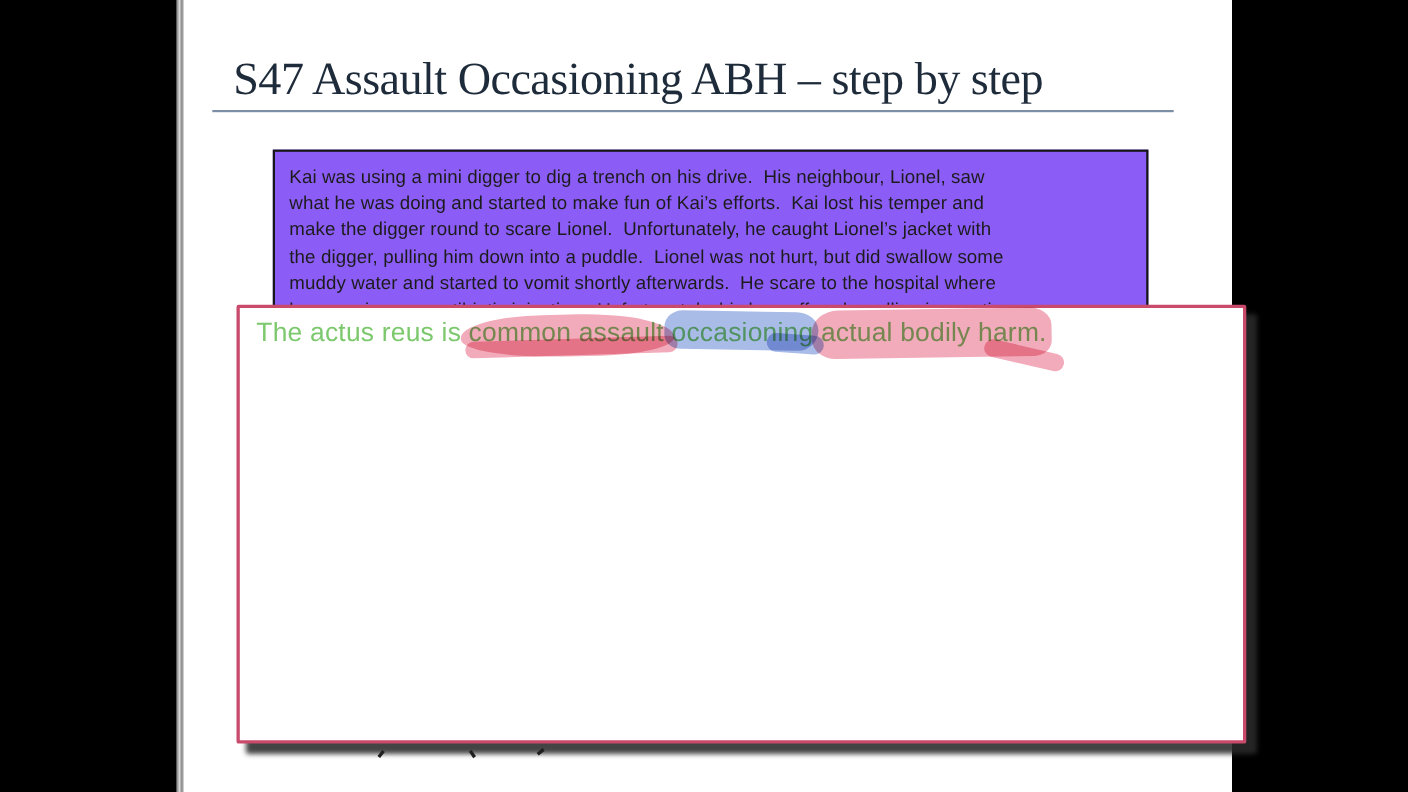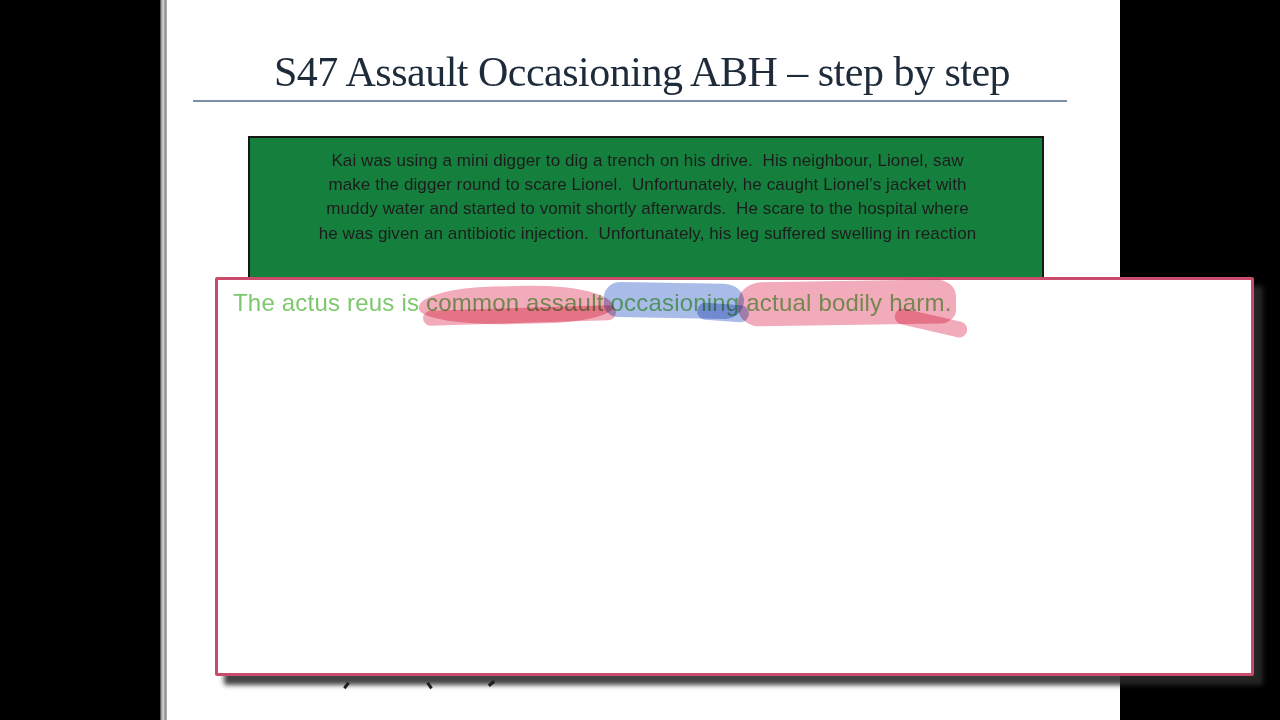--- a/index.html
+++ b/index.html
@@ -7,39 +7,39 @@
     --highlight-blue:#A9BBE7;
     --green-text:#7CC86D;
     --overlay-border:#C94A6B;
     --title-navy:#1E2B3A;
     --underline-blue:#7D8FA6;
     --body-text:#1C1C1C;
   }
   *{margin:0;padding:0;box-sizing:border-box;}
   html,body{width:1280px;height:720px;overflow:hidden;background:#000;}
   .stage{position:relative;width:1280px;height:720px;background:#000;
-         font-family:"Liberation Sans",sans-serif;text-align:center;}
+         font-family:"Liberation Sans",sans-serif;}
   .bar{position:absolute;top:0;bottom:0;background:#000;}
   .bar.left{left:0;width:160px;}
   .bar.right{left:1120px;width:160px;}
   .slide{position:absolute;left:160px;top:0;width:960px;height:720px;background:#ffffff;}
   .slide-edge{position:absolute;left:0;top:0;bottom:0;width:7px;
               background:linear-gradient(90deg,#3a3a3a 0%,#9a9a9a 20%,#d8d8d8 45%,#8a8a8a 75%,#bdbdbd 100%);}
   .title{position:absolute;left:52px;top:50px;width:860px;
          font-family:"Liberation Serif",serif;font-weight:400;
          font-size:42px;line-height:44px;letter-spacing:-0.5px;
          color:var(--title-navy);white-space:pre;}
   .title-rule{position:absolute;left:33px;top:100px;width:874px;height:2px;
               background:var(--underline-blue);}
   .scenario{position:absolute;left:88px;top:136px;width:796px;height:158px;
-            border:2px solid #161616;background:#15803d;overflow:hidden;
+            border:2px solid #161616;background:#8b5cf6;overflow:hidden;
             padding:11px 10px 0 13px;}
   .scenario-line{font-size:17px;line-height:24.2px;color:var(--body-text);
                  white-space:pre;letter-spacing:0.1px;}
-  .overlay{position:absolute;left:55px;top:277px;width:1039px;height:399px;
+  .overlay{position:absolute;left:55px;top:277px;width:918px;height:399px;
            background:#ffffff;border:3px solid var(--overlay-border);
            border-radius:2px;box-shadow:9px 9px 5px rgba(42,42,42,0.88);z-index:5;}
   .sentence{position:absolute;left:15px;top:6px;font-size:24px;line-height:34px;
             color:var(--green-text);white-space:pre;letter-spacing:0.2px;}
   .hl{position:relative;}
   .hl::before,.hl::after{content:"";position:absolute;z-index:2;
             mix-blend-mode:multiply;pointer-events:none;}
   .hl-pink-a::before{background:var(--highlight-pink);
             top:-3px;bottom:-8px;left:-7px;right:-9px;
             border-radius:46% 54% 42% 58% / 60% 72% 48% 55%;
@@ -74,21 +74,23 @@
   <div class="bar right"></div>
 
   <div class="slide">
     <div class="slide-edge"></div>
 
     <h1 class="title">S47 Assault Occasioning ABH – step by step</h1>
     <div class="title-rule"></div>
 
     <div class="scenario">
       <div class="scenario-line">Kai was using a mini digger to dig a trench on his drive.  His neighbour, Lionel, saw</div>
+      <div class="scenario-line">what he was doing and started to make fun of Kai’s efforts.  Kai lost his temper and</div>
       <div class="scenario-line">make the digger round to scare Lionel.  Unfortunately, he caught Lionel’s jacket with</div>
+      <div class="scenario-line">the digger, pulling him down into a puddle.  Lionel was not hurt, but did swallow some</div>
       <div class="scenario-line">muddy water and started to vomit shortly afterwards.  He scare to the hospital where</div>
       <div class="scenario-line">he was given an antibiotic injection.  Unfortunately, his leg suffered swelling in reaction</div>
     </div>
 
     <div class="overlay">
       <div class="sentence"><span>The actus reus is </span><span class="hl hl-pink-a">common assault</span><span> </span><span class="hl hl-blue">occasioning</span><span> </span><span class="hl hl-pink-b">actual bodily harm.</span></div>
     </div>
 
     <div class="frag f1"></div>
     <div class="frag f2"></div>

